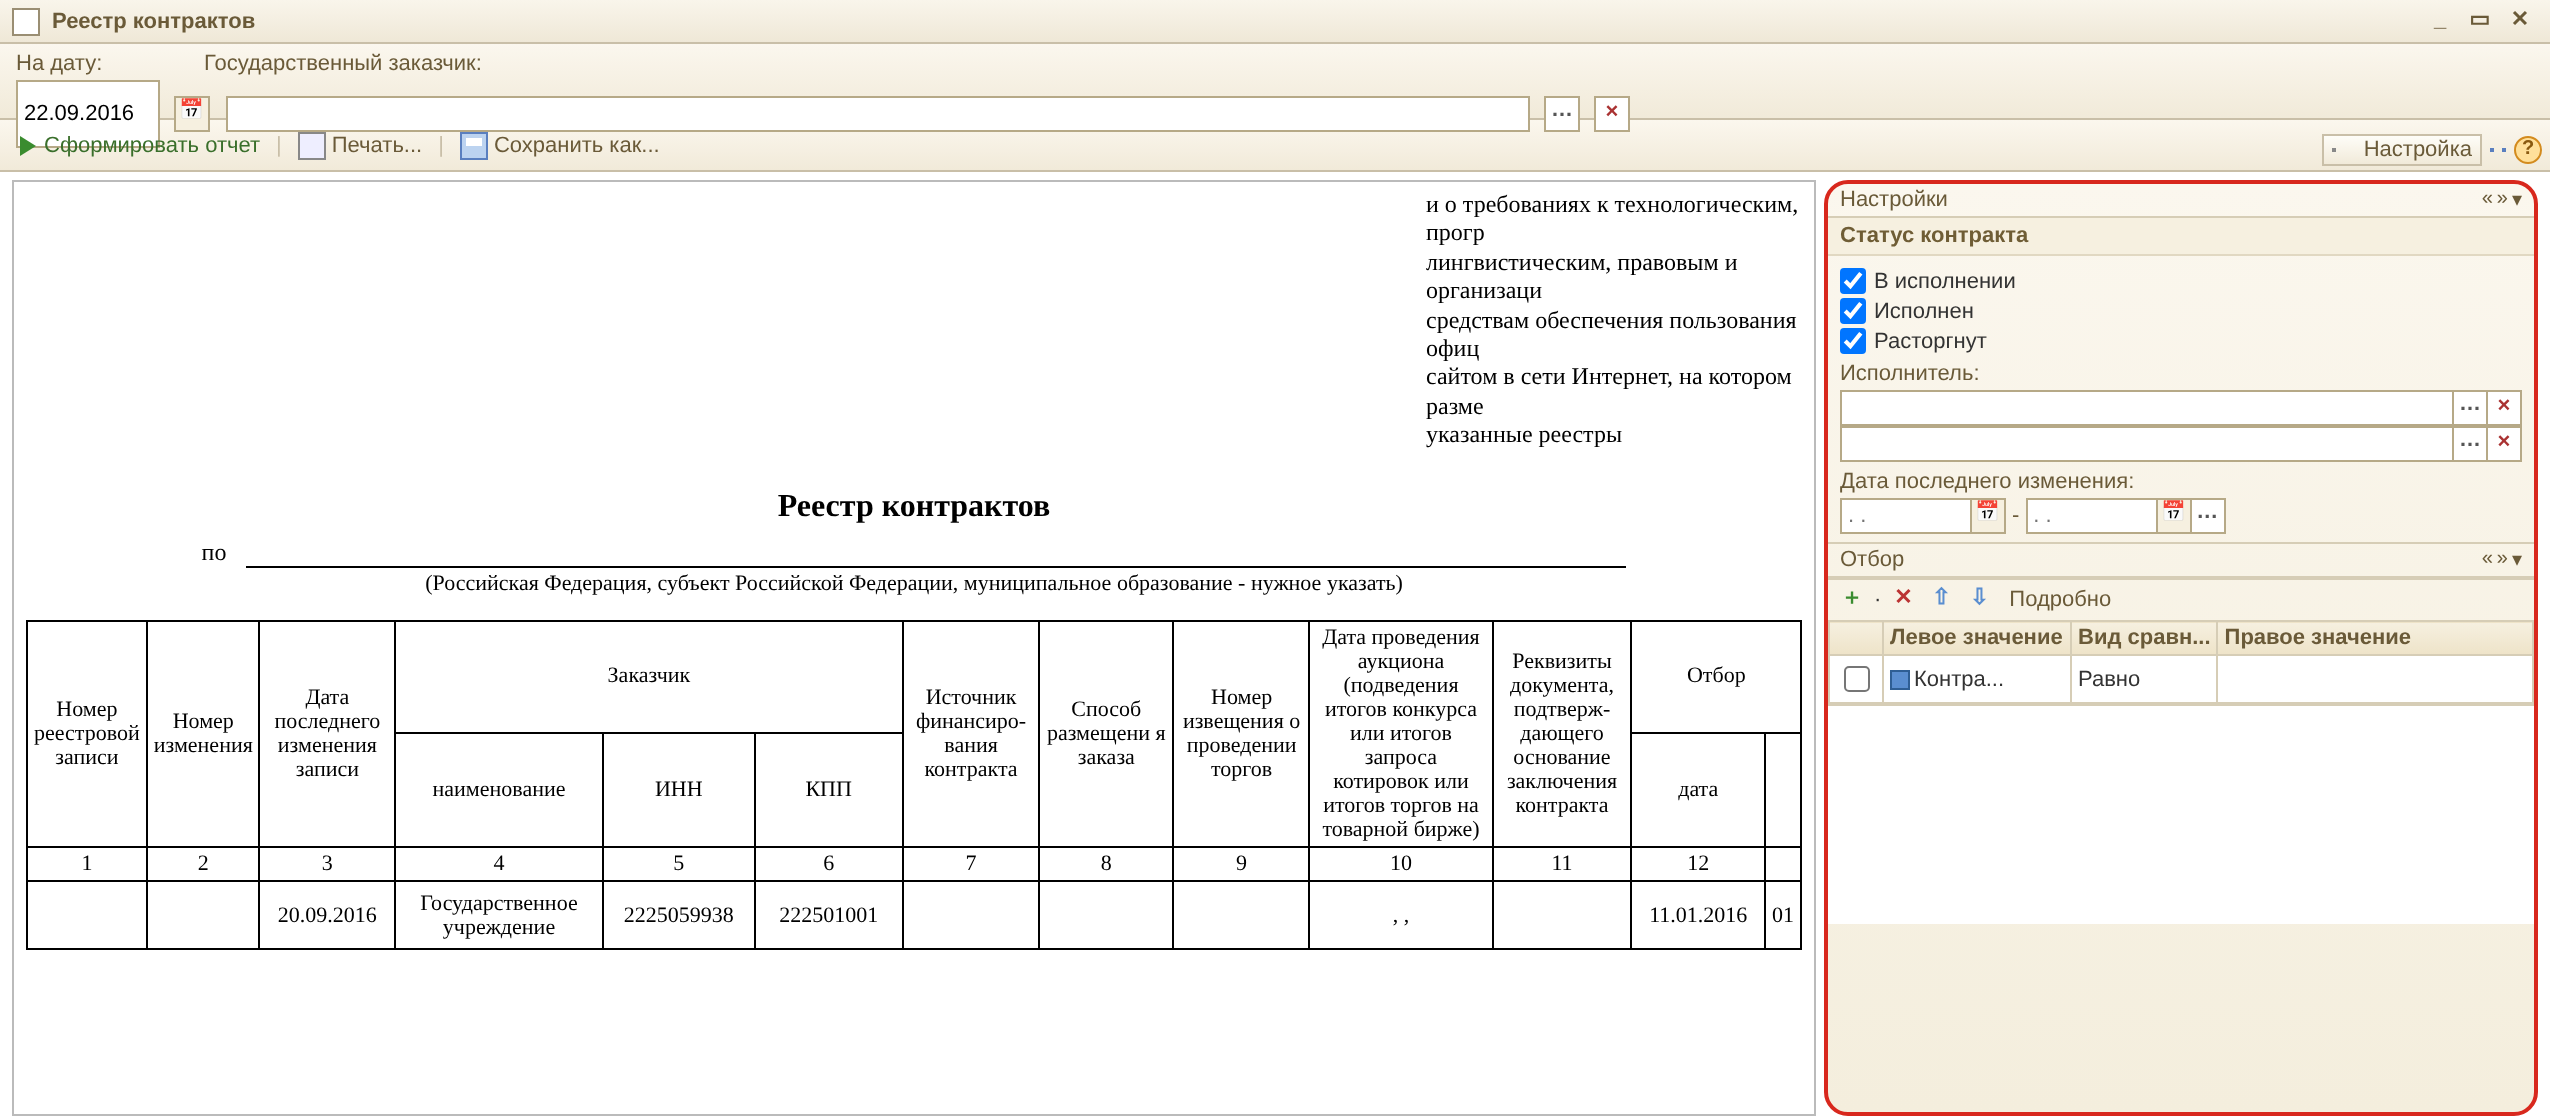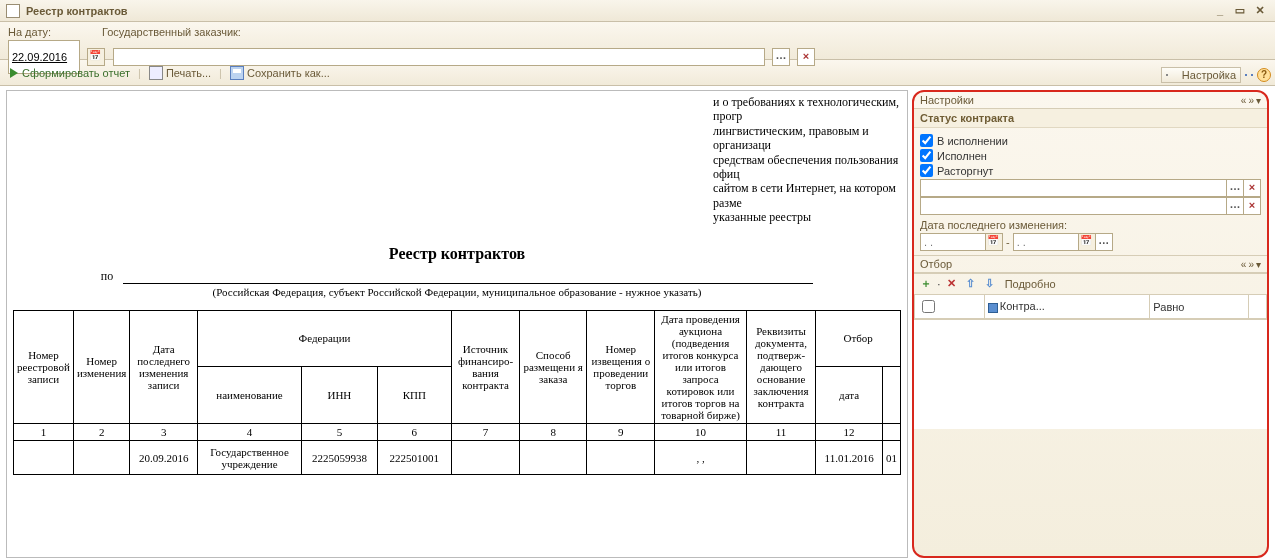--- a/index.html
+++ b/index.html
@@ -54,21 +54,20 @@
   }
   .header-row .labels { display: flex; gap: 8px; margin-bottom: 2px; }
   .header-row .labels span { color: #6a5a38; }
   .header-row .fields { display: flex; gap: 8px; align-items: center; }
   .date-input {
     width: 72px; height: 34px;
     border: 1px solid #b6a987;
     background: #fff;
     font-size: 11px;
     padding: 1px 3px;
-    text-decoration: underline;
   }
   .cal-btn {
     width: 18px; height: 18px;
     border: 1px solid #b6a987;
     background: #f6f0e0;
     font-size: 10px;
     line-height: 14px;
     text-align: center;
     cursor: pointer;
     margin-left: -1px;
@@ -376,21 +375,21 @@
         <span class="line"></span>
       </div>
       <div class="doc-sub">(Российская Федерация, субъект Российской Федерации, муниципальное образование - нужное указать)</div>
 
       <table class="reg">
         <tbody>
             <tr>
           <th rowspan="2" style="width:56px">Номер реестровой записи</th>
           <th rowspan="2" style="width:56px">Номер изменения</th>
           <th rowspan="2" style="width:70px">Дата последнего изменения записи</th>
-          <th colspan="3">Федерации</th>
+          <th colspan="3">Заказчик</th>
           <th rowspan="2" style="width:70px">Источник финансиро- вания контракта</th>
           <th rowspan="2" style="width:70px">Способ размещени я заказа</th>
           <th rowspan="2" style="width:70px">Номер извещения о проведении торгов</th>
           <th rowspan="2" style="width:100px">Дата проведения аукциона (подведения итогов конкурса или итогов запроса котировок или итогов торгов на товарной бирже)</th>
           <th rowspan="2" style="width:72px">Реквизиты документа, подтверж- дающего основание заключения контракта</th>
           <th colspan="2">Отбор</th>
         </tr>
         <tr>
           <th style="width:110px">наименование</th>
           <th style="width:80px">ИНН</th>
@@ -450,20 +449,21 @@
         </div>
       <div class="chk-row">
           <input type="checkbox" checked="" style="">
           <span>Исполнен</span>
         </div>
       <div class="chk-row">
           <input type="checkbox" checked="" style="">
           <span>Расторгнут</span>
         </div>
 
+      <div class="sp-label">Исполнитель:</div>
       <div class="sp-field">
         <input class="sp-input" value="" style="">
         <span class="dots-btn">…</span>
         <span class="x-btn">×</span>
       </div>
 
       <div class="sp-field">
         <input class="sp-input" value="" style="">
         <span class="dots-btn">…</span>
         <span class="x-btn">×</span>
@@ -491,20 +491,26 @@
     <div class="filter-toolbar">
       <span class="ft-btn add">＋</span>
       <span>·</span>
       <span class="ft-btn del">✕</span>
       <span class="ft-btn up">⇧</span>
       <span class="ft-btn dn">⇩</span>
       <span class="ft-more">Подробно</span>
     </div>
     <table class="filter-grid">
       <tbody>
+          <tr>
+        <th style="width:18px"></th>
+        <th style="width:94px">Левое значение</th>
+        <th style="width:70px">Вид сравн...</th>
+        <th>Правое значение</th>
+      </tr>
       <tr>
         <td><input type="checkbox" style=""></td>
         <td><span class="cell-icon"></span><span>Контра...</span></td>
         <td>Равно</td>
         <td></td>
       </tr>
     </tbody>
       </table>
     <div class="filter-blank"></div>
   </div>

